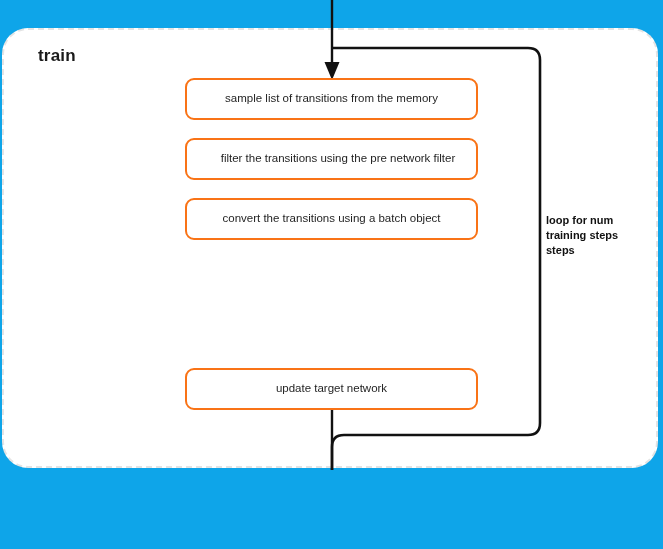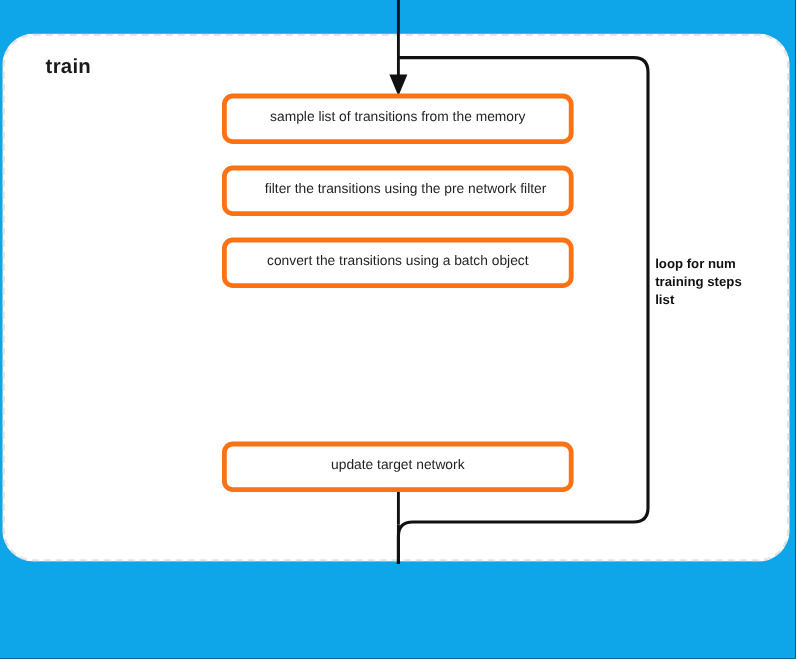--- a/index.html
+++ b/index.html
@@ -39,21 +39,21 @@
     letter-spacing: 0.2px;
   }
 
   
   .proc-box {
     position: absolute;
     left: 185px;
     width: 293px;
     height: 42px;
     background: #ffffff;
-    border: 4px solid #f97316;
+    border: 2px solid #f97316;
     border-radius: 9px;
     box-sizing: border-box;
     display: flex;
     align-items: center;
     justify-content: center;
     z-index: 4;
   }
   .proc-box span {
     font-size: 11.5px;
     color: #1f1f1f;
@@ -146,16 +146,16 @@
   </div>
 
 
   <div class="proc-box" id="box-update">
     <span>update target network</span>
   </div>
 
   <div id="loop-caption">
     <div>loop for num</div>
     <div>training steps</div>
-    <div>list</div>
+    <div>steps</div>
   </div>
 
 </div>
 
 </body></html>

